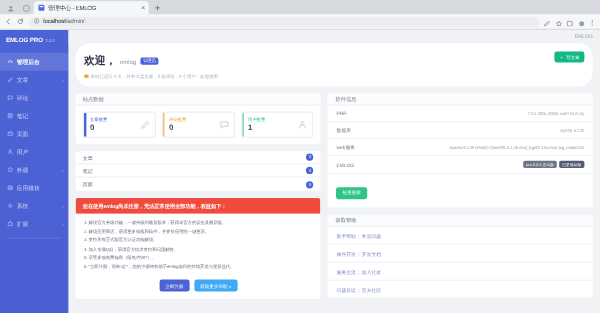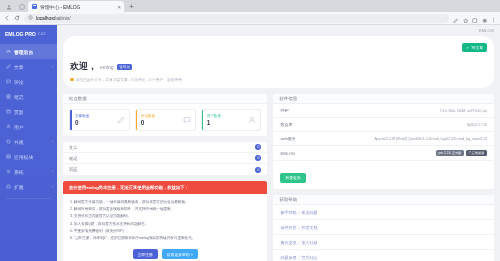--- a/index.html
+++ b/index.html
@@ -73,21 +73,21 @@
 
   
   .main { flex: 1; overflow: hidden; position: relative; }
 
   .topbar { height: 11px; background: #f1f2f6; display:flex; align-items:center;
             justify-content: flex-end; padding-right: 6px; gap: 4px; }
   .topbar-text { font-size: 4.2px; color: #9aa0ae; }
 
   .welcome {
     background: #fff; margin: 0 6px 0 6px; border-radius: 12px;
-    padding: 24px 7px 6px 7px; position: relative;
+    padding: 8px 7px 6px 7px; position: relative;
   }
   .welcome-title { font-size: 9px; font-weight: bold; color: #2f3242; display:flex;
                    align-items: baseline; gap: 3px; }
   .welcome-user { font-size: 5px; font-weight: normal; color: #8b92a6; }
   .welcome-badge {
     font-size: 3.6px; background: #4c63d6; color: #fff; border-radius: 1.5px;
     padding: 1px 2.5px; font-weight: normal; position: relative; top: -1px;
   }
   .welcome-note { display: flex; align-items: center; gap: 2px; margin-top: 4px; }
   .note-dot { width: 3.5px; height: 3.5px; border-radius: 50%; background: #f5a623; flex:0 0 3.5px; }

